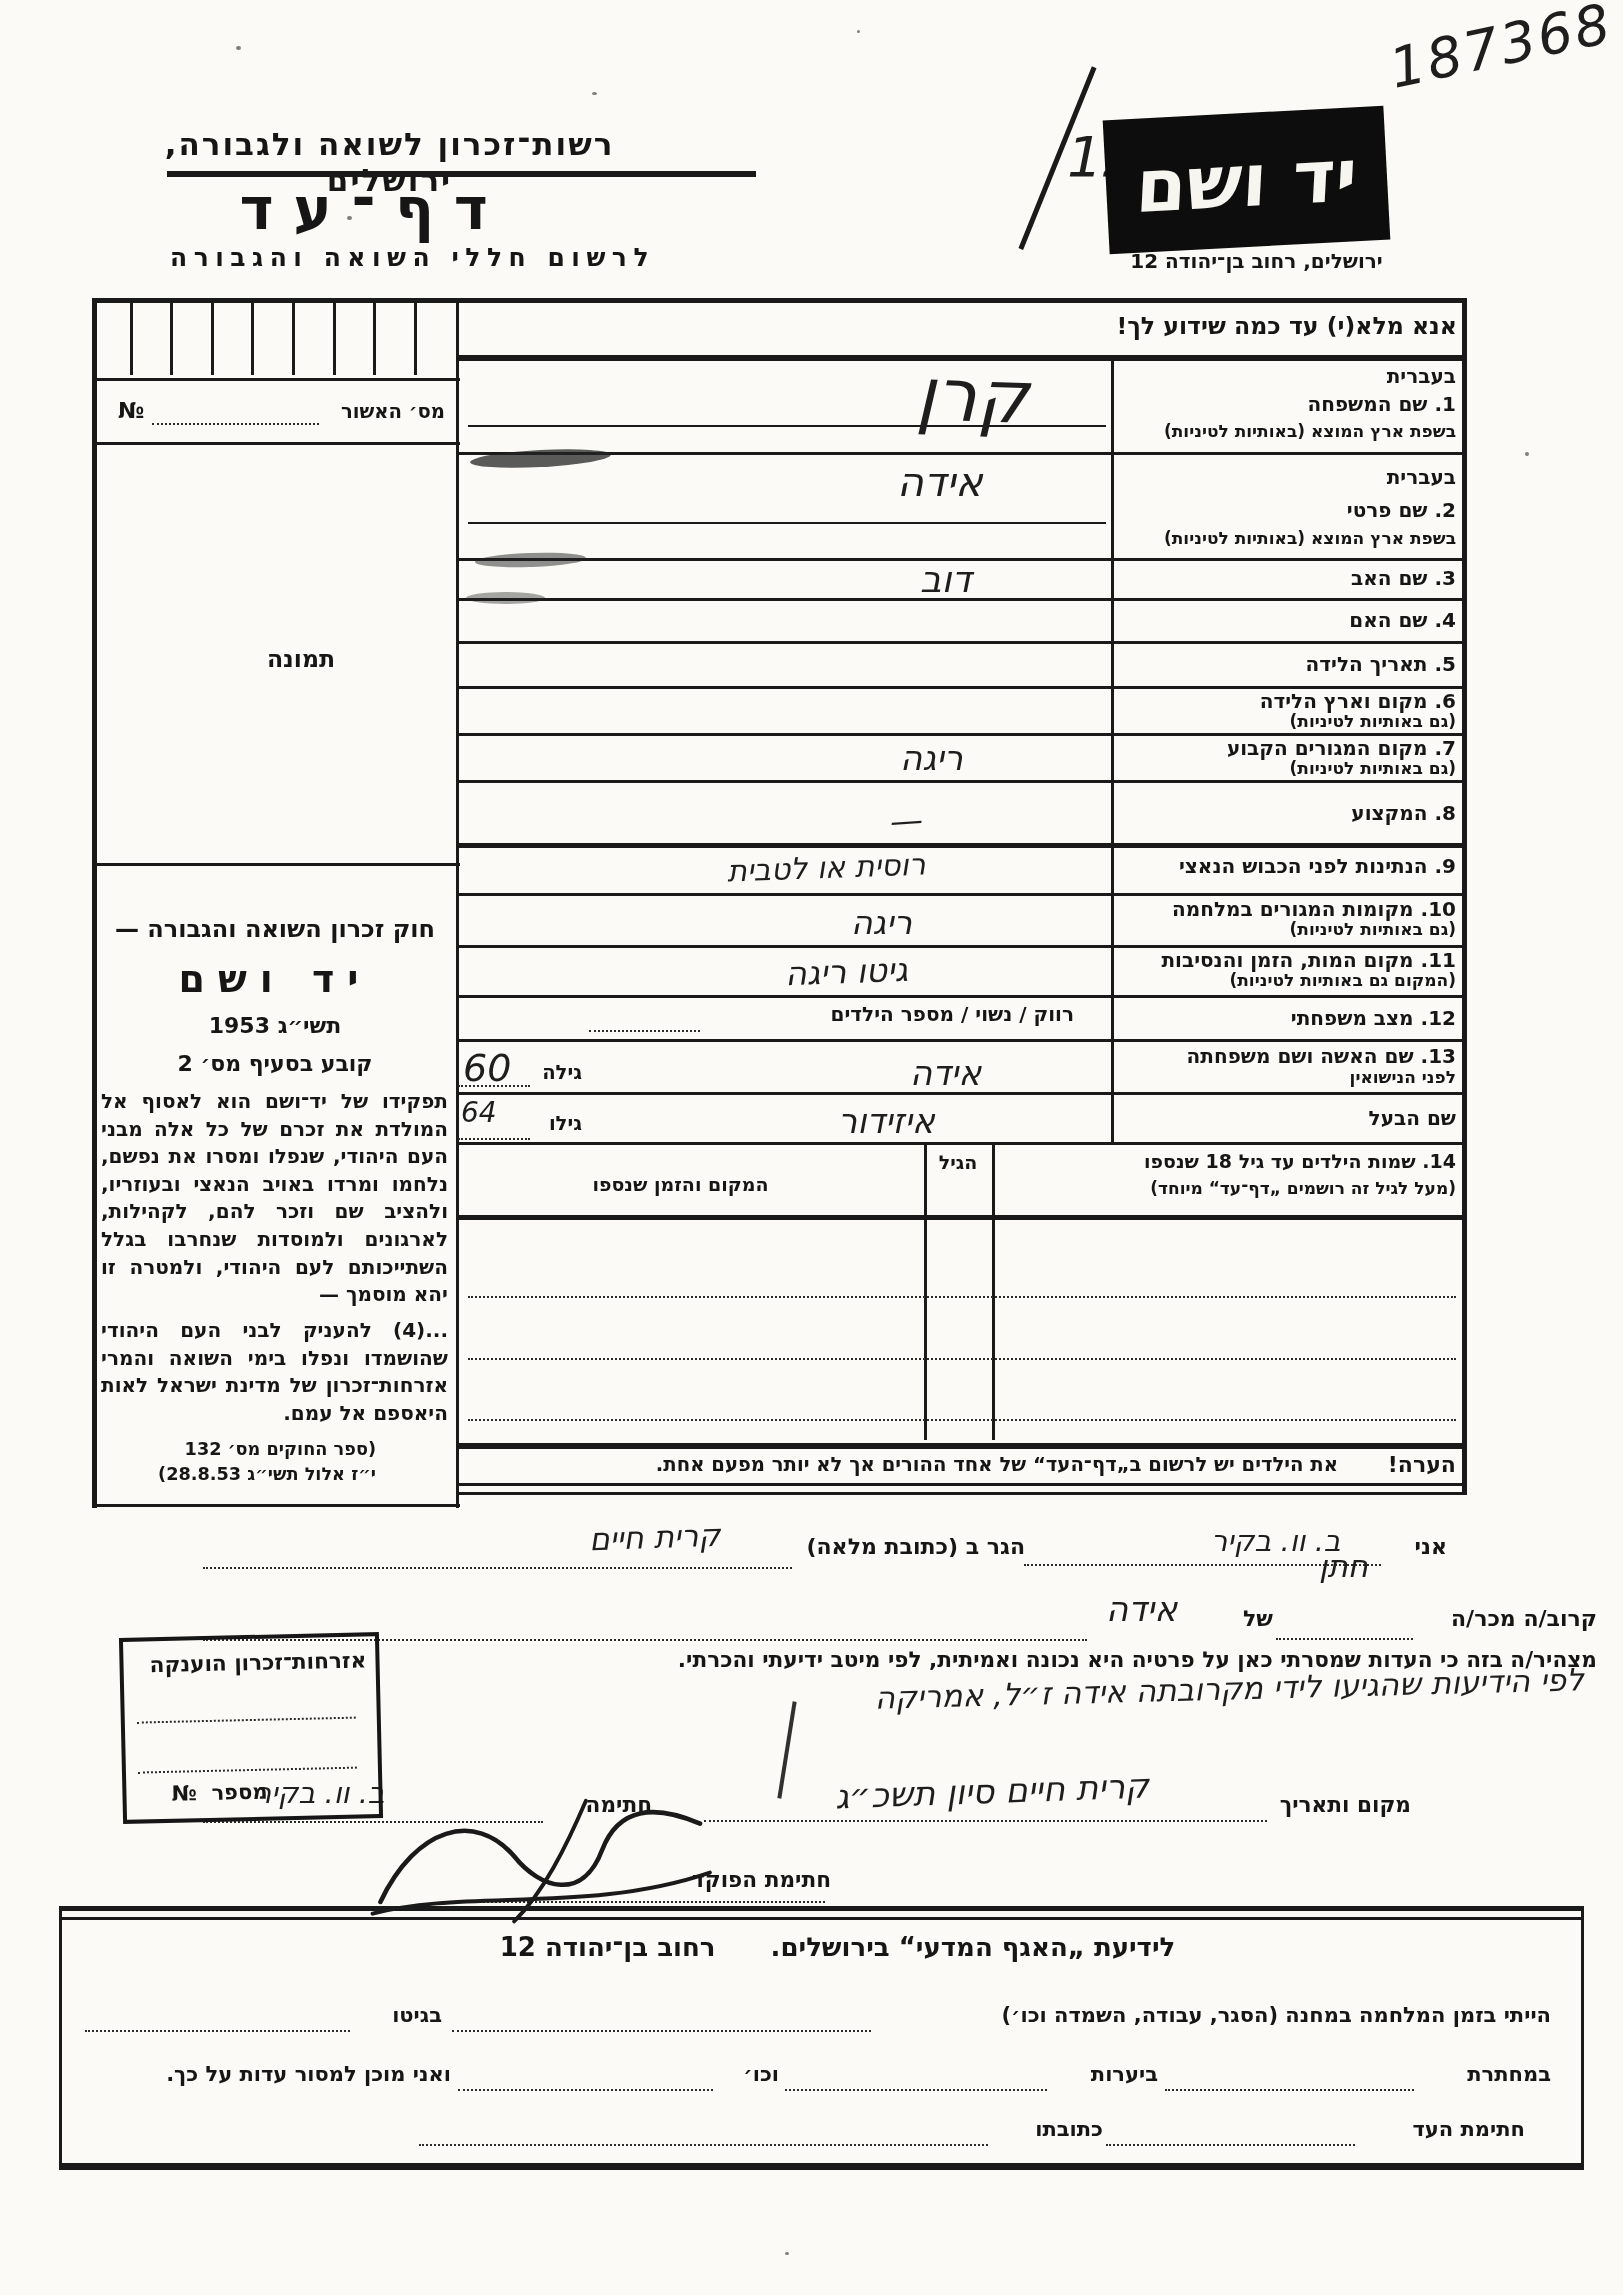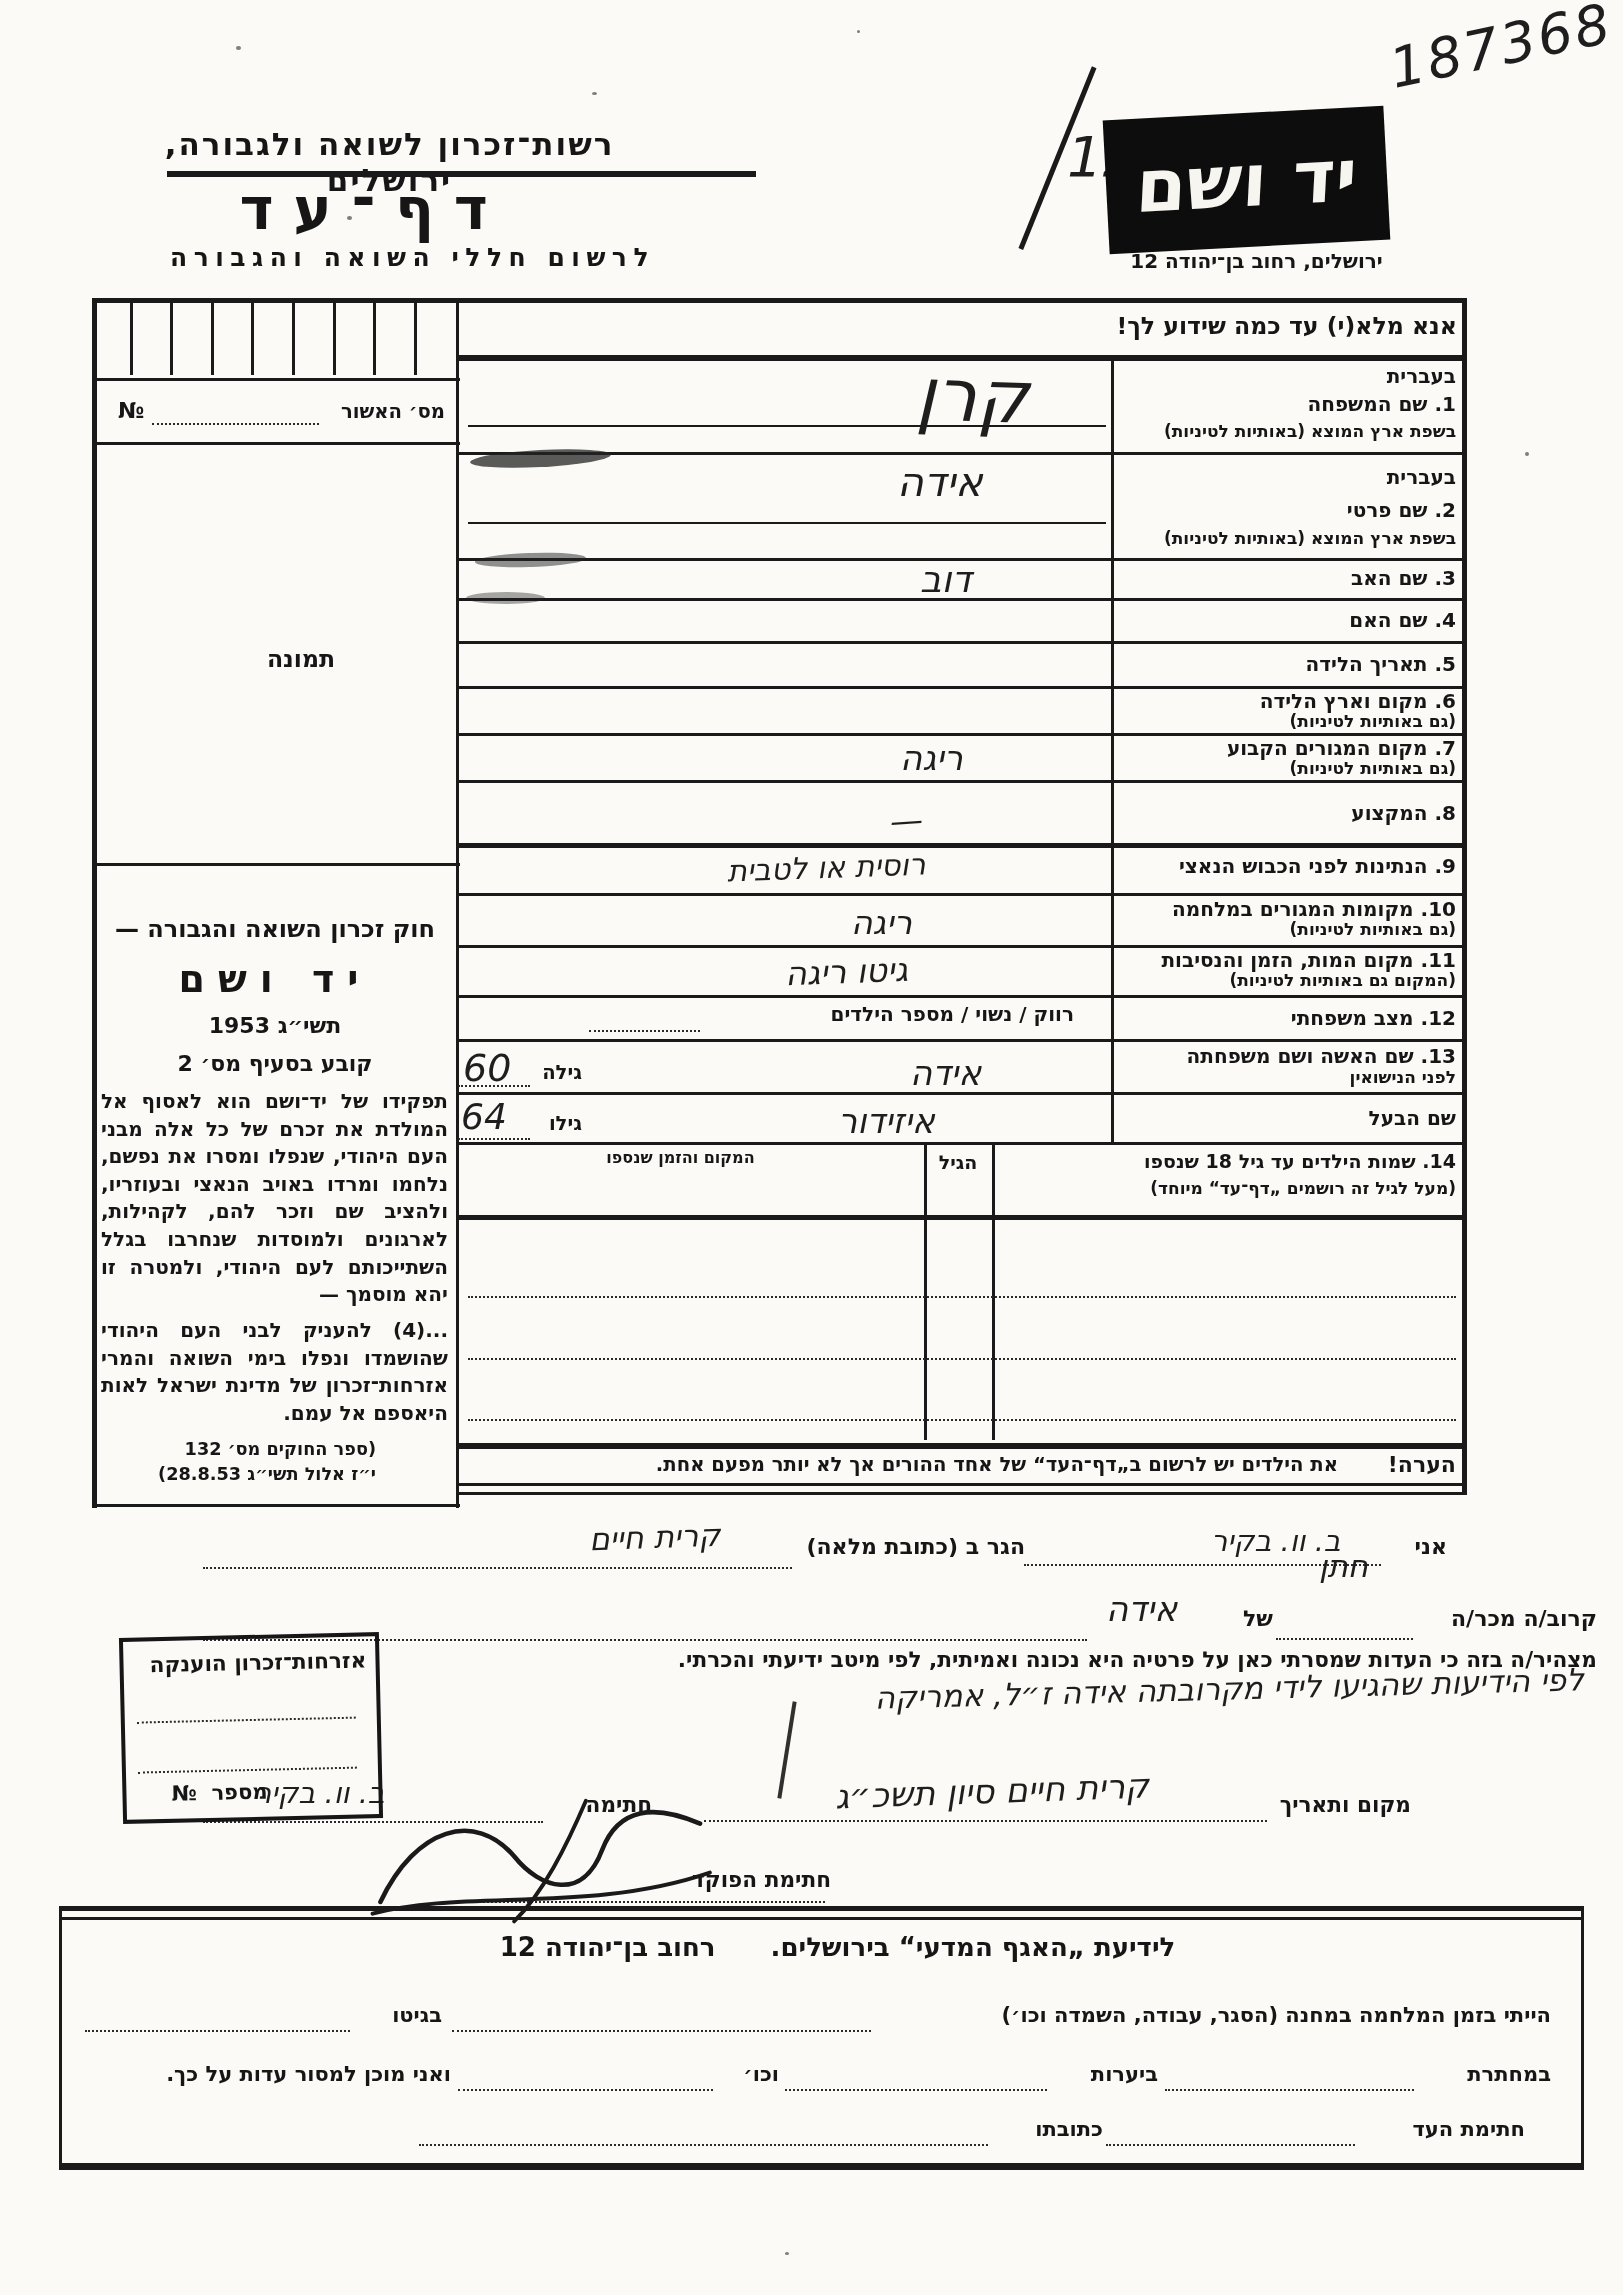--- a/index.html
+++ b/index.html
@@ -156,27 +156,27 @@
   <div class="lbl" style="left:1119px;top:1045px;width:337px">13. שם האשה ושם משפחתה</div>
   <div class="lbl sublbl" style="left:1119px;top:1068px;width:337px">לפני הנישואין</div>
   <div class="hw" style="left:910px;top:1053px;font-size:34px">אידה</div>
   <div class="lbl" style="left:520px;top:1062px;width:62px;font-size:19.6px">גילה</div>
   <div class="hw" style="left:463px;top:1046px;font-size:38px">60</div>
   <div class="dotted fine" style="left:458px;top:1085px;width:72px"></div>
 
   <div class="lbl" style="left:1119px;top:1107px;width:337px">שם הבעל</div>
   <div class="hw" style="left:838px;top:1101px;font-size:34px">איזידור</div>
   <div class="lbl" style="left:520px;top:1113px;width:62px;font-size:19.6px">גילו</div>
-  <div class="hw" style="left:461px;top:1096px;font-size:36px">64</div>
+  <div class="hw" style="left:461px;top:1096px;font-size:28px">64</div>
   <div class="dotted fine" style="left:458px;top:1138px;width:72px"></div>
 
   <div class="lbl" style="left:1119px;top:1151px;width:337px;font-size:19px">14. שמות הילדים עד גיל 18 שנספו</div>
   <div class="lbl sublbl" style="left:1119px;top:1179px;width:337px">(מעל לגיל זה רושמים „דף־עד“ מיוחד)</div>
   <div class="abs rtl center b" style="left:924px;top:1151px;width:68px;font-size:19px">הגיל</div>
-  <div class="abs rtl center b" style="left:497px;top:1148px;width:367px;font-size:16px">המקום והזמן שנספו</div>
+  <div class="abs rtl center b" style="left:497px;top:1173px;width:367px;font-size:19px">המקום והזמן שנספו</div>
   <div class="vline" style="left:924px;top:1142px;width:2.6px;height:298px"></div>
   <div class="vline" style="left:992px;top:1142px;width:2.6px;height:298px"></div>
   <div class="dotted fine" style="left:468px;top:1296px;width:988px"></div>
   <div class="dotted fine" style="left:468px;top:1358px;width:988px"></div>
   <div class="dotted fine" style="left:468px;top:1419px;width:988px"></div>
 
   <div class="lbl" style="left:1348px;top:1452px;width:108px;font-size:22px">הערה!</div>
   <div class="lbl" style="left:458px;top:1454px;width:880px;font-size:19.6px">את הילדים יש לרשום ב„דף־העד“ של אחד ההורים אך לא יותר מפעם אחת.</div>
 
   <div class="lbl" style="left:1388px;top:1534px;width:59px;font-size:22px">אני</div>

